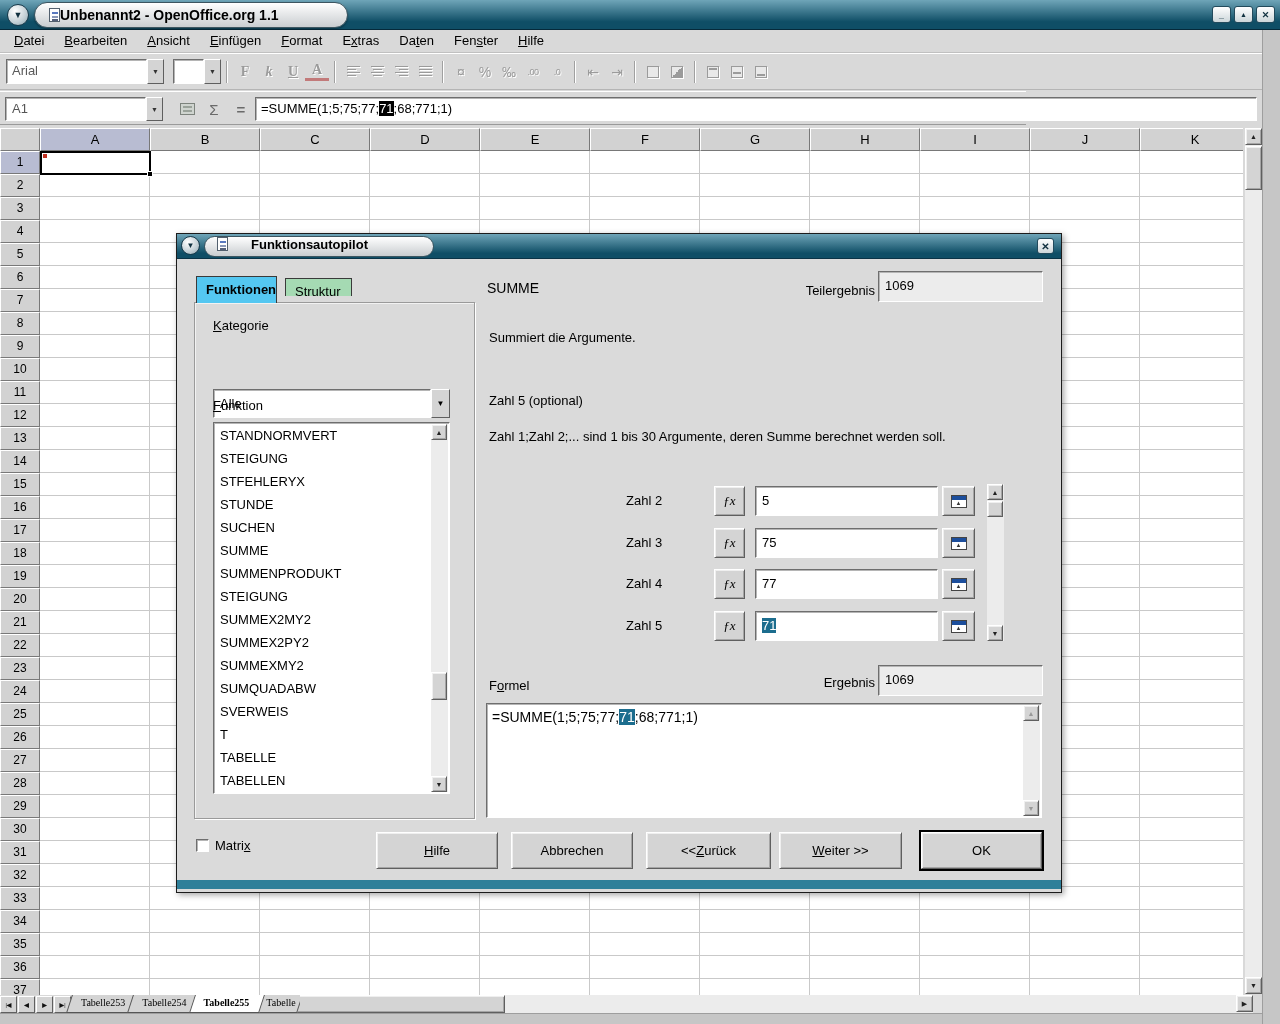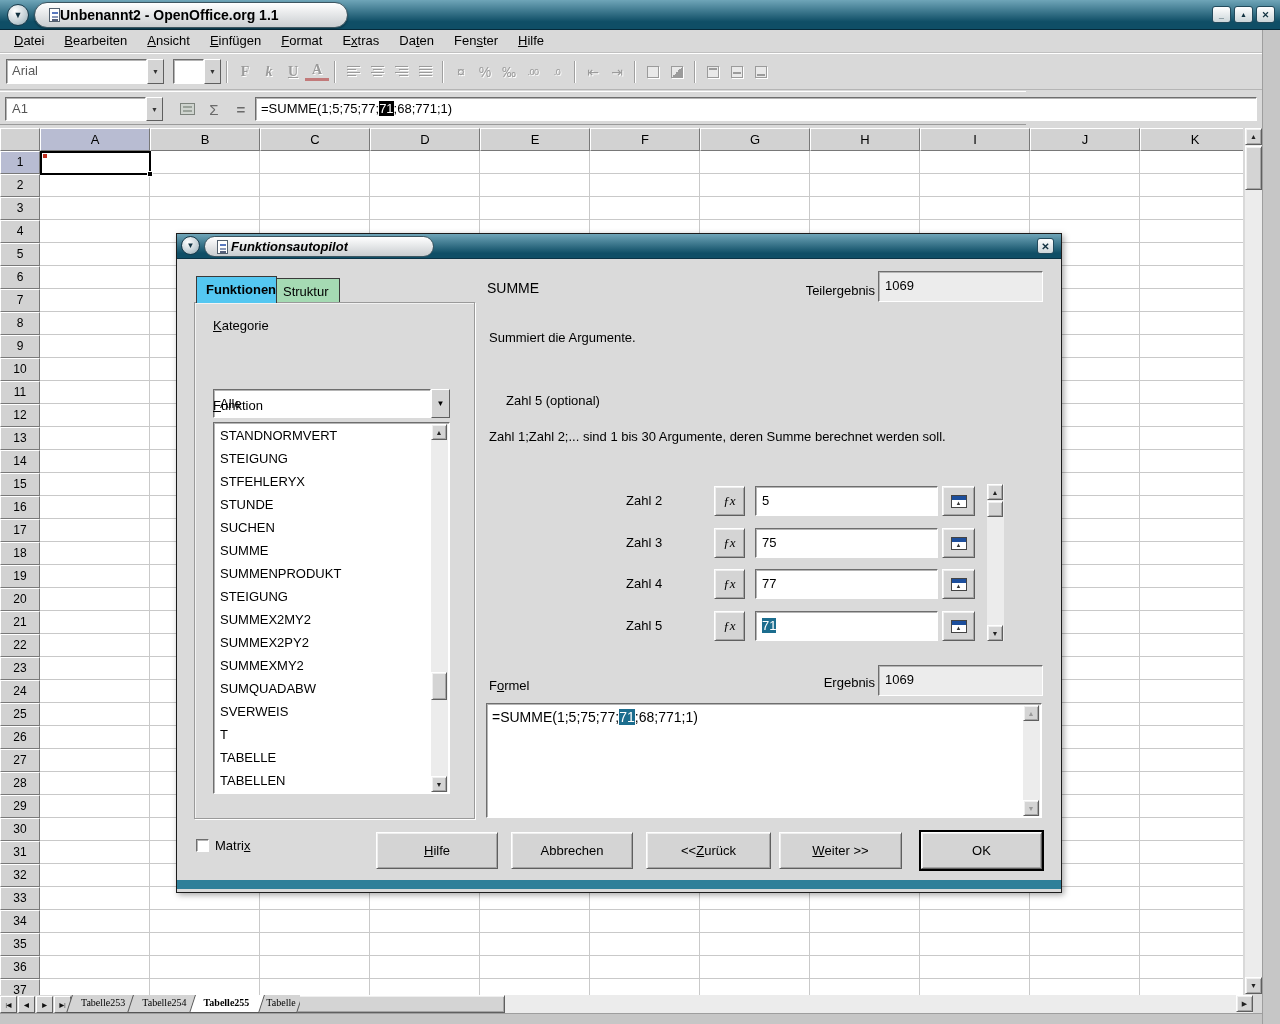--- a/index.html
+++ b/index.html
@@ -129,30 +129,30 @@
   .stab.clipped { max-width:46px; overflow:hidden; }
 
   
   .dialog { position:absolute; left:176px; top:233px; width:886px; height:660px;
      background:#dadada; border:1px solid #1c1c1c; box-shadow:2px 2px 6px rgba(0,0,0,.35); }
   .dlg-title { position:absolute; left:0; top:0; width:100%; height:25px;
      background:linear-gradient(var(--teal-top), var(--teal-bot) 80%); border-bottom:1px solid #0a3346; }
   .dlg-title .roundbtn { left:4px; top:2px; width:19px; height:19px; font-size:8px; }
   .dlg-pill { position:absolute; left:27px; top:2px; width:230px; height:21px; border-radius:11px;
      background:linear-gradient(#ffffff,#c9cdd0); border:1px solid #3c5560;
-     display:flex; align-items:center; gap:3px; padding:0 12px;font-style:italic; }
+     display:flex; align-items:flex-start; gap:23px; padding:0 12px; }
   .dlg-pill .titletext { font-size:13px; }
   .dlg-close { position:absolute; right:7px; top:4px; width:17px; height:16px; border-radius:3px;
      background:linear-gradient(#ffffff,#ccd6da); border:1px solid #224a5c;
      display:flex; align-items:center; justify-content:center; font-size:10px; font-weight:bold; color:#102f3e; }
   .dlg-strip { position:absolute; left:0; bottom:3px; width:100%; height:9px; background:var(--strip); }
 
   .dtab { position:absolute; border:1px solid #3a3a3a; border-bottom:none; padding:5px 9px 0 9px; }
   .dtab.act { left:19px; top:42px; width:81px; height:27px; background:var(--tab-act); font-weight:bold; z-index:2;}
-  .dtab.ina { left:96px; top:44px; width:67px; height:25px; background:var(--tab-ina); }
+  .dtab.ina { left:108px; top:44px; width:67px; height:18px; background:var(--tab-ina); }
   .panelframe { position:absolute; left:17px; top:68px; width:281px; height:517px;
      border:1px solid #9a9a9a; box-shadow:1px 1px 0 #fff, inset 1px 1px 0 #f2f2f2; }
 
   .dlabel { position:absolute; white-space:nowrap; }
   .dcombo { position:absolute; left:36px; top:111px; width:237px; height:29px; display:flex;margin-top:44px; }
   .dcombo .cfield { flex:1; background:#fff; border:1px solid; border-color:#6e6e6e #fff #fff #6e6e6e;
      box-shadow:inset 1px 1px 0 #b5b5b5; padding:6px 0 0 6px; }
   .dcombo .cbtn { width:19px; background:#d4d4d4; border:1px solid; border-color:#fff #5f5f5f #5f5f5f #fff;
      display:flex; align-items:center; justify-content:center; font-size:8px; }
   .listbox { position:absolute; left:36px; top:188px; width:237px; height:372px; background:#fff;
@@ -474,21 +474,21 @@
           <span>▼</span>
         </div>
     </div>
   </div>
 
   <div class="dlabel" style="left:310px; top:46px; font-size:14px;">SUMME</div>
   <div class="dlabel" style="left:540px; top:49px; width:158px; text-align:right;">Teilergebnis</div>
   <div class="field" style="left:701px; top:37px; width:165px; height:31px;">1069</div>
 
   <div class="dlabel" style="left:312px; top:96px;">Summiert die Argumente.</div>
-  <div class="dlabel" style="left:312px; top:159px;margin-left:17px;">Zahl 5 (optional)</div>
+  <div class="dlabel" style="left:312px; top:159px;">Zahl 5 (optional)</div>
   <div class="dlabel" style="left:312px; top:195px;">Zahl 1;Zahl 2;... sind 1 bis 30 Argumente, deren Summe berechnet werden soll.</div>
 
   <div id="argrows">
       <div class="argrow" style="top: 252px;">
         <span class="arglabel">Zahl 2</span>
         <span class="fxbtn">
           <span>ƒx</span>
         </span>
         <span class="arginput">5</span>
         <span class="shrinkbtn">

